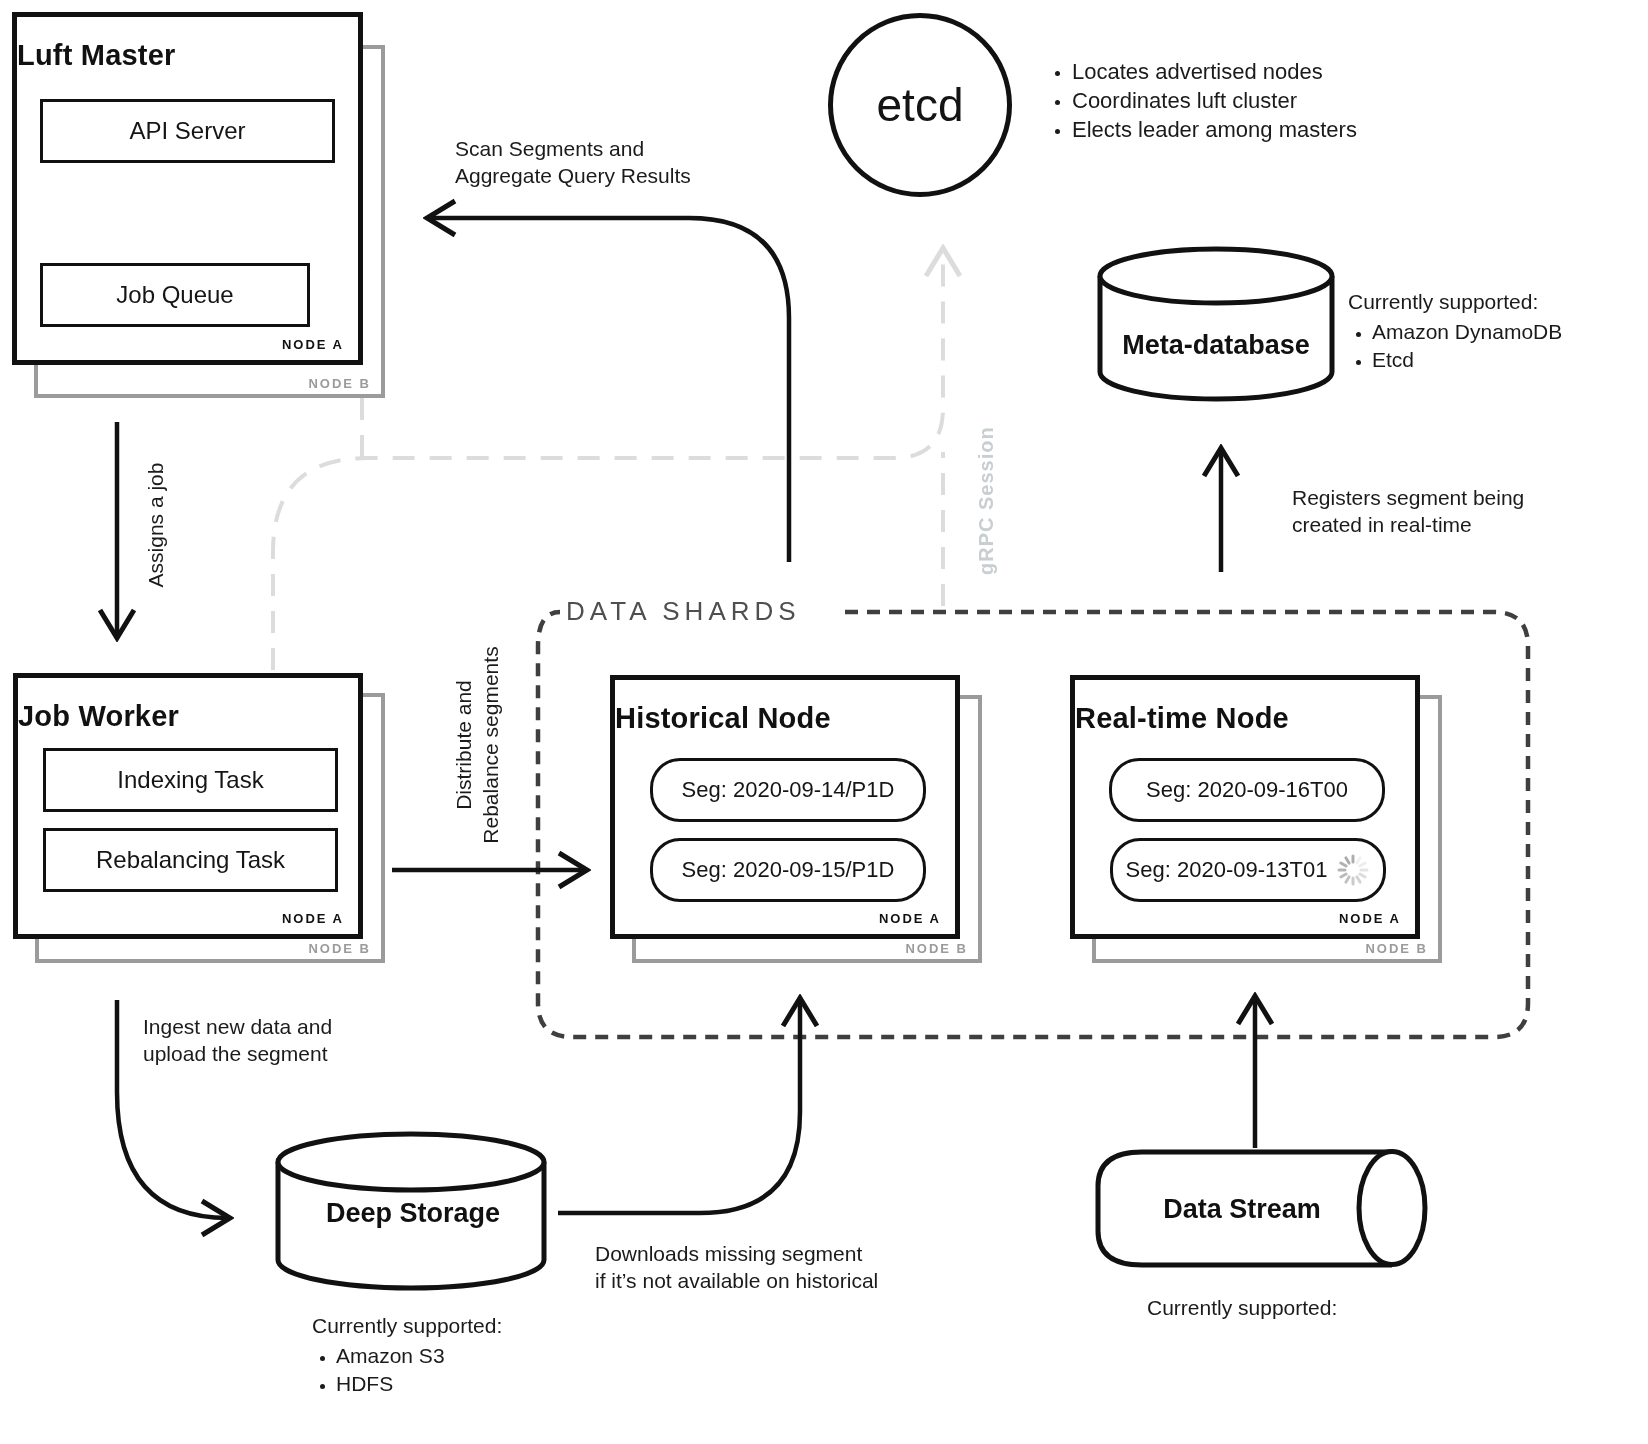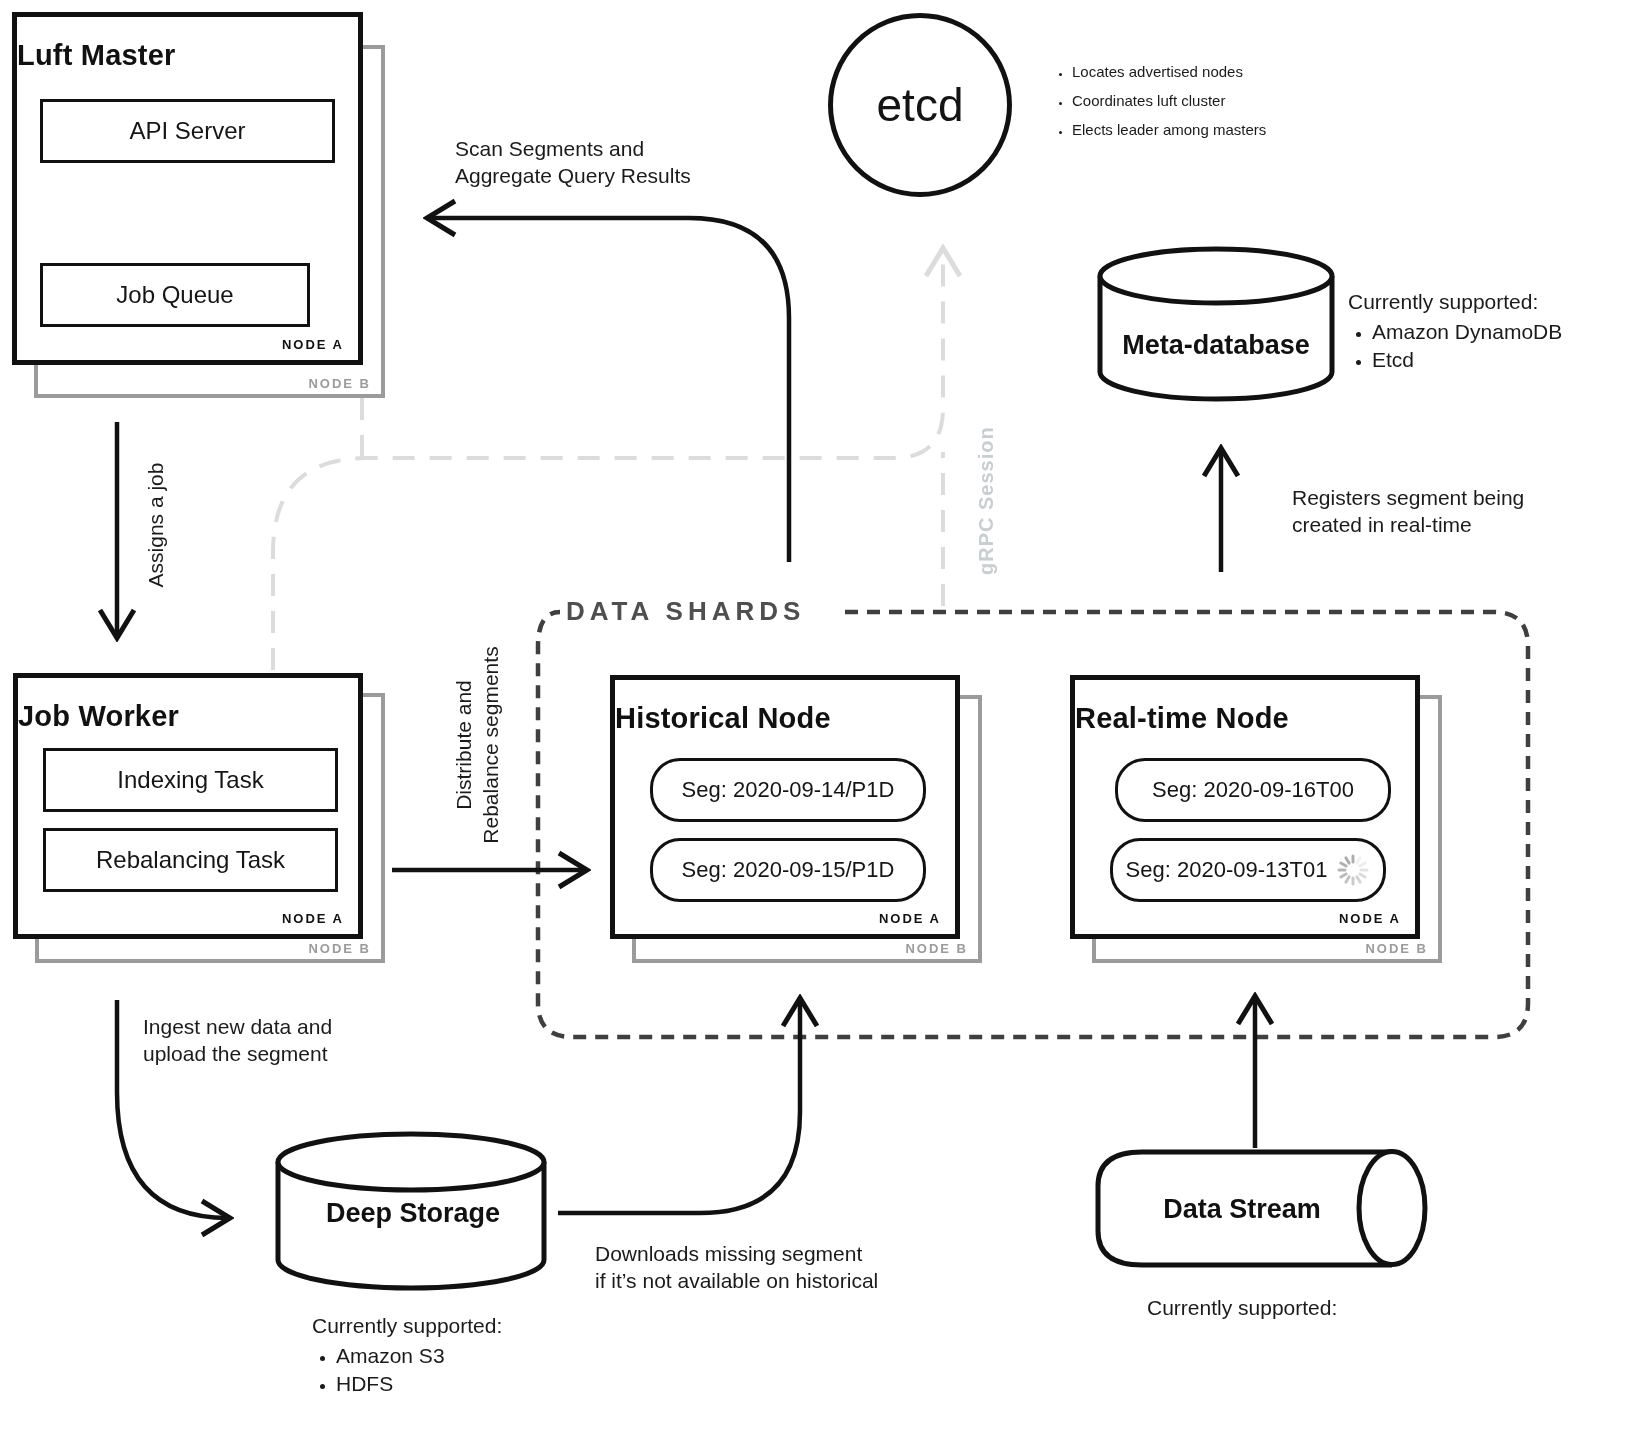--- a/index.html
+++ b/index.html
@@ -31,21 +31,21 @@
   }
   .nodeb{
     position:absolute;right:10px;bottom:3px;font-size:13px;font-weight:700;letter-spacing:2px;color:#9b9b9b;
   }
   .note{
     position:absolute;font-size:21px;line-height:27px;color:#1b1b1b;z-index:3;white-space:nowrap;
   }
   .rot{transform:rotate(-90deg);text-align:center;}
   .shards-label{
     position:absolute;left:560px;top:596px;z-index:3;background:#fff;padding:0 6px;
-    font-size:26px;font-weight:700;letter-spacing:5px;color:#4f4f4f;white-space:nowrap;
+    font-size:26px;font-weight:400;letter-spacing:5px;color:#4f4f4f;white-space:nowrap;
   }
   .grpc{
     position:absolute;left:922px;top:498px;width:130px;height:24px;z-index:3;
     font-size:20px;font-weight:700;letter-spacing:1px;color:#c9ced1;white-space:nowrap;
     transform:rotate(-90deg);text-align:center;
   }
   .etcd-circle{
     position:absolute;left:828px;top:13px;width:184px;height:184px;box-sizing:border-box;
     border:5px solid #111;border-radius:50%;background:#fff;z-index:2;
     display:flex;align-items:center;justify-content:center;font-size:46px;color:#141414;
@@ -54,21 +54,21 @@
     position:absolute;z-index:3;font-size:27px;font-weight:700;color:#111;white-space:nowrap;
     transform:translateX(-50%);
   }
   .support{position:absolute;z-index:3;}
   .support .head{font-size:21px;line-height:27px;color:#1b1b1b;white-space:nowrap;}
   .support ul{margin:3px 16px 0 0;padding:0 0 0 24px;list-style:disc;}
   .support li{font-size:21px;line-height:28px;color:#1b1b1b;white-space:nowrap;}
   .support li::marker{font-size:0.75em;}
   .bullets{position:absolute;z-index:3;}
   .bullets ul{margin:0;padding:0 0 0 26px;list-style:disc;}
-  .bullets li{font-size:15px;line-height:29px;color:#1b1b1b;white-space:nowrap;}
+  .bullets li{font-size:22px;line-height:29px;color:#1b1b1b;white-space:nowrap;}
   .bullets li::marker{font-size:0.75em;}
   .spin{flex:0 0 auto;}
 </style>
 </head>
 <body>
 
 <div class="canvas">
 
   <svg class="wires" width="1648" height="1444" viewBox="0 0 1648 1444">
     <defs>
@@ -162,21 +162,21 @@
     <div class="pill" style="left:35px;top:78px;width:276px;height:64px">Seg: 2020-09-14/P1D</div>
     <div class="pill" style="left:35px;top:158px;width:276px;height:64px">Seg: 2020-09-15/P1D</div>
     <span class="nodea">NODE A</span>
   </div>
 
   <div class="shadow" style="left:1092px;top:695px;width:350px;height:268px">
     <span class="nodeb">NODE B</span>
   </div>
   <div class="box" style="left:1070px;top:675px;width:350px;height:264px">
     <div class="box-title">Real-time Node</div>
-    <div class="pill" style="left:40px;top:78px;width:276px;height:64px">Seg: 2020-09-16T00</div>
+    <div class="pill" style="left:34px;top:78px;width:276px;height:64px">Seg: 2020-09-16T00</div>
     <div class="pill" style="left:35px;top:158px;width:276px;height:64px">
       <span>Seg: 2020-09-13T01</span>
       <svg class="spin" width="34" height="34" viewBox="0 0 34 34">
         <g stroke="#a9a9a9" stroke-width="3" stroke-linecap="round">
           <line x1="17" y1="3" x2="17" y2="9" opacity="0.95"></line>
           <line x1="24" y1="4.9" x2="21" y2="10.1" opacity="0.15"></line>
           <line x1="29.1" y1="10" x2="23.9" y2="13" opacity="0.2"></line>
           <line x1="31" y1="17" x2="25" y2="17" opacity="0.3"></line>
           <line x1="29.1" y1="24" x2="23.9" y2="21" opacity="0.4"></line>
           <line x1="24" y1="29.1" x2="21" y2="23.9" opacity="0.5"></line>

